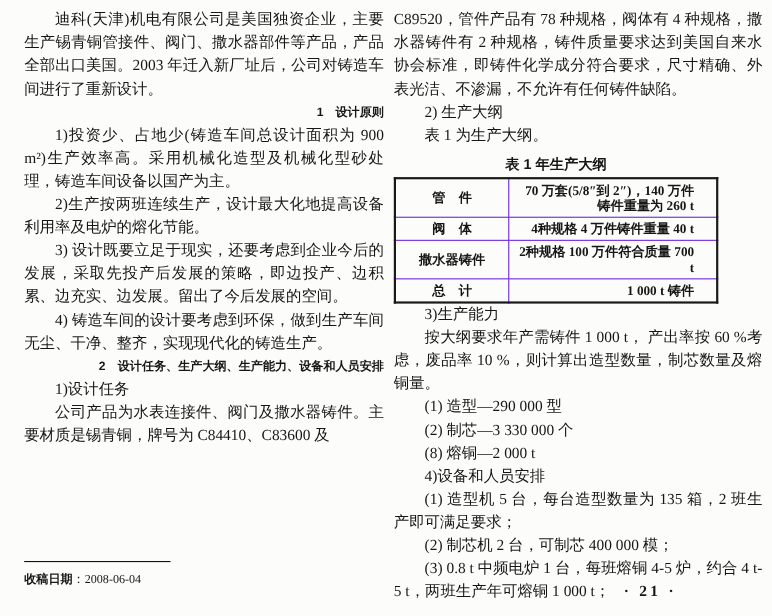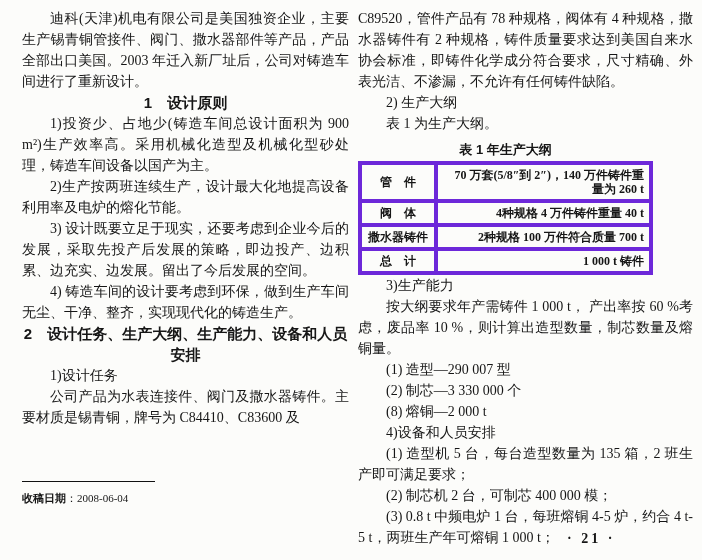--- a/index.html
+++ b/index.html
@@ -22,23 +22,23 @@
     line-height:21px;
     text-align:justify;
     text-justify:inter-ideograph;
   }
   .indent { text-indent:2em; }
 
   h2.sec {
     margin:0;
     font-family:"Liberation Sans","DejaVu Sans",sans-serif;
     font-weight:bold;
-    font-size:15px;
+    font-size:11px;
     line-height:21px;
-    text-align:center;
+    text-align:right;
   }
   h2.sec .secnum { margin-right:1em; }
   .sec-1 { margin:16px 0 10px 0; }
   .sec-2 { margin:8px 0 6px 0; }
 
   .m-top-4  { margin-top:4px; }
   .m-top-10 { margin-top:10px; }
 
   .table-caption {
     width:295px;
@@ -50,38 +50,38 @@
     line-height:16px;
   }
   table.outline {
     width:295px;
     border-collapse:collapse;
     border:2px solid #1a1a1a;
     font-size:12px;
     line-height:14px;
   }
   table.outline th, table.outline td {
-    border:4px solid #6d28d9;
-    padding:3px 5px;
+    border:1px solid #6d28d9;
+    padding:3px 20px;
   }
   table.outline th {
     width:62px;
     font-weight:bold;
     text-align:center;
     white-space:nowrap;
   }
   table.outline td {
     font-weight:bold;
     text-align:right;
     padding-left:6px;
   }
 
   .footnote {
     position:absolute;
-    left:22px; top:481px;
+    left:22px; top:510px;
     width:330px;
     font-size:11px;
     line-height:18px;
   }
   .fn-divider {
     width:133px; height:0;
     border-top:1.5px solid #111;
     margin-bottom:7px;
   }
   .fn-label { font-weight:bold; }
@@ -140,21 +140,21 @@
       </tr>
       <tr>
         <th>总　计</th>
         <td>1 000 t 铸件</td>
       </tr>
     </tbody>
       </table>
 
     <p class="body indent m-top-10">3)生产能力</p>
     <p class="body indent">按大纲要求年产需铸件 1 000 t， 产出率按 60 %考虑，废品率 10 %，则计算出造型数量，制芯数量及熔铜量。</p>
-    <p class="body indent">(1) 造型—290 007 型</p>
+    <p class="body indent">(1) 造型—290 000 型</p>
     <p class="body indent">(2) 制芯—3 330 000 个</p>
     <p class="body indent">(8) 熔铜—2 000 t</p>
 
     <p class="body indent">4)设备和人员安排</p>
     <p class="body indent">(1) 造型机 5 台，每台造型数量为 135 箱，2 班生产即可满足要求；</p>
     <p class="body indent">(2) 制芯机 2 台，可制芯 400 000 模；</p>
     <p class="body indent">(3) 0.8 t 中频电炉 1 台，每班熔铜 4-5 炉，约合 4 t-5 t，两班生产年可熔铜 1 000 t；</p>
   </div>
 
   <div class="footnote">

